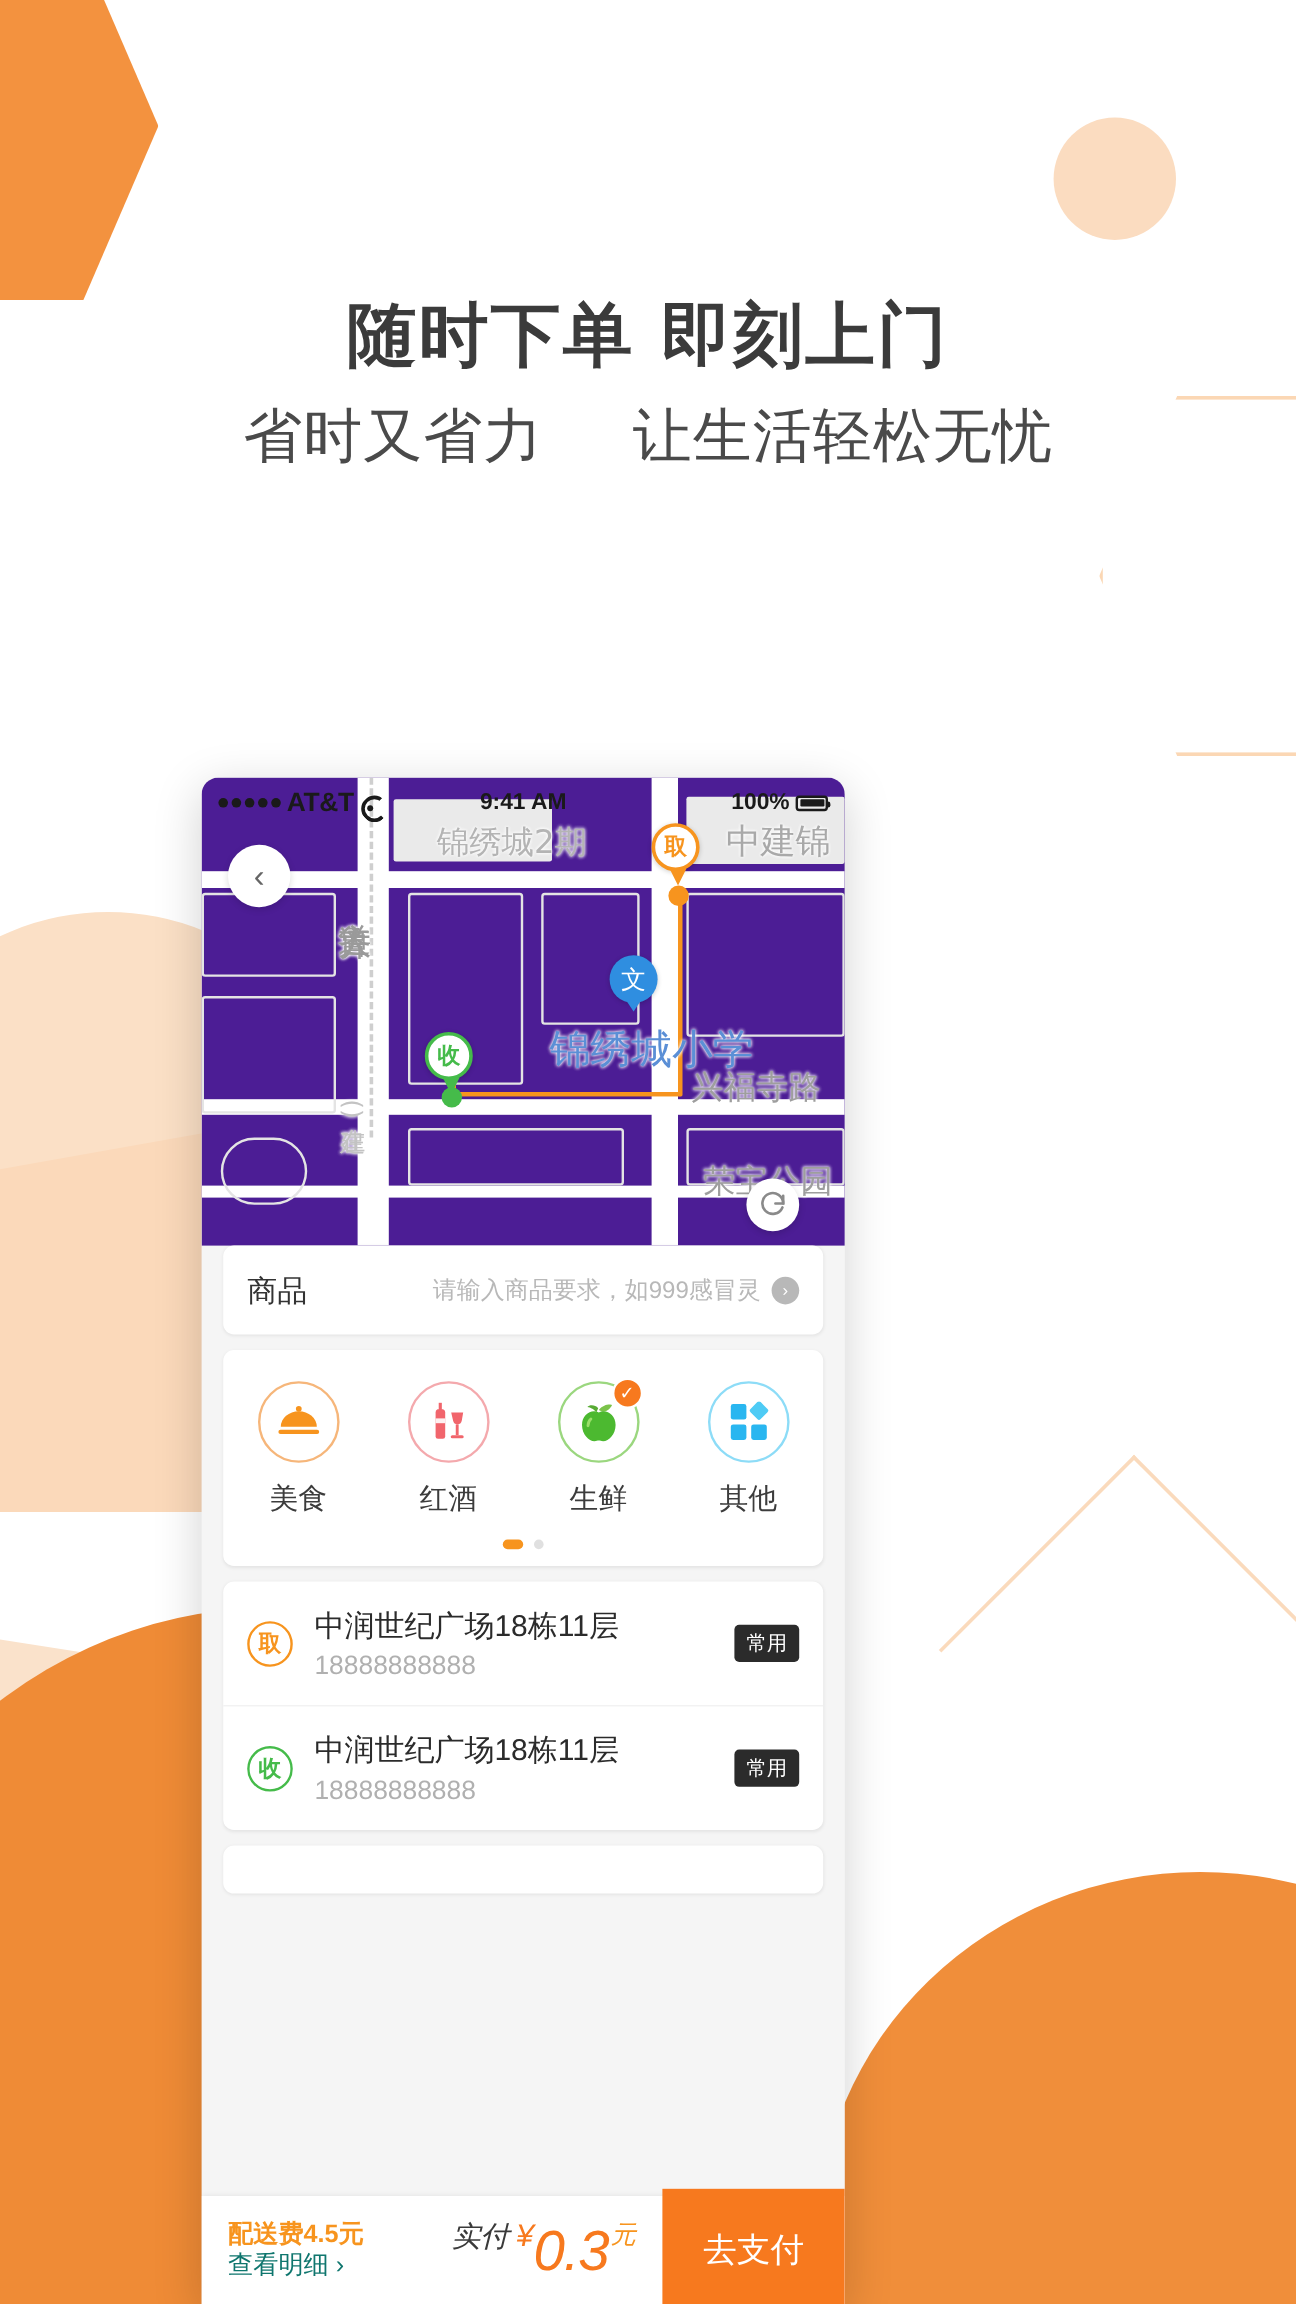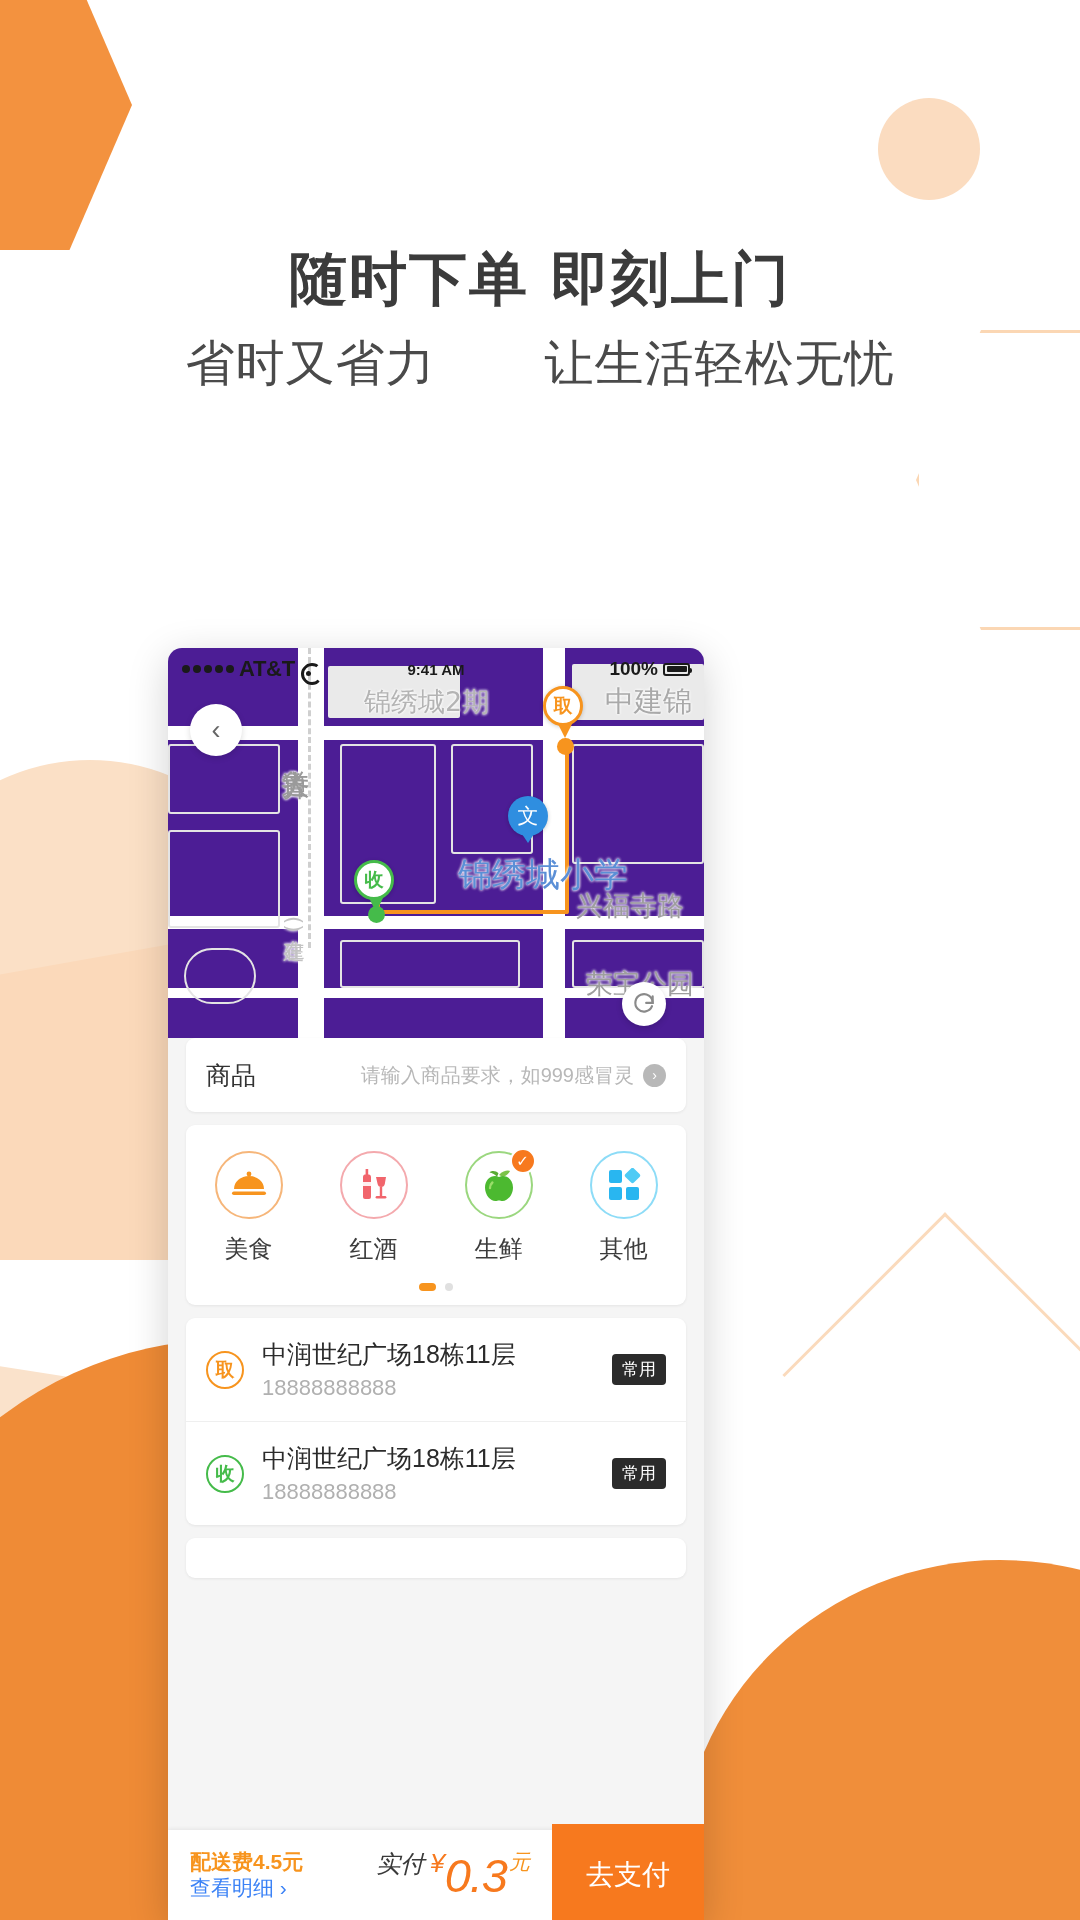--- a/index.html
+++ b/index.html
@@ -76,21 +76,21 @@
   
   .headline-wrap { position:absolute; left:0; right:0; top:248px; text-align:center; z-index:5; }
   .headline {
     font-size:58px; font-weight:bold; color:#3b3b3b;
     letter-spacing:2px; line-height:1.08;
     font-family:"DejaVu Sans","Liberation Sans",sans-serif;
   }
   .subhead {
     margin-top:20px;
     font-size:49px; color:#4a4a4a; letter-spacing:1px;
-    font-family:Liberation Mono, monospace;
+    font-family:Liberation Serif, serif;
   }
   .subhead .gap { display:inline-block; width:48px; }
 
   
   .phone {
     position:absolute; left:168px; top:648px;
     width:536px; height:1272px;
     background:#f5f5f5;
     border-radius:14px 14px 0 0;
     box-shadow:0 10px 40px rgba(0,0,0,.18);
@@ -112,21 +112,21 @@
   .wifi::before{
     content:""; position:absolute; left:1px; top:1px; width:16px; height:16px;
     border:3px solid #1a1a1a; border-radius:50%;
     clip-path:polygon(0 0,100% 0,100% 42%,50% 42%,50% 100%,0 100%);
     transform:rotate(-45deg);
   }
   .wifi::after{
     content:""; position:absolute; left:6.5px; top:9px; width:5px;height:5px;
     border-radius:50%; background:#1a1a1a;
   }
-  .sb-time { flex:0 0 auto; font-size:15px; }
+  .sb-time { flex:0 0 auto; font-size:19px; }
   .sb-right { flex:1; display:flex; align-items:center; justify-content:flex-end; gap:5px; }
   .batt { width:27px; height:13px; border:2px solid #1a1a1a; border-radius:3px; position:relative; }
   .batt::after{ content:""; position:absolute; right:-4px; top:3px; width:2px; height:5px; background:#1a1a1a; border-radius:0 2px 2px 0;}
   .batt i { position:absolute; inset:1.5px; background:#1a1a1a; border-radius:1px; display:block; }
 
   
   .map {
     position:absolute; top:0; left:0; right:0; height:390px;
     background:#4c1d95; overflow:hidden;
   }
@@ -248,21 +248,21 @@
   .card.stub { height:40px; margin-bottom:0; }
 
   
   .paybar {
     position:absolute; left:0; right:0; bottom:0; height:90px;
     background:#fff; display:flex; align-items:center; padding:0 0 0 22px;
     box-shadow:0 -1px 4px rgba(0,0,0,.07); z-index:40;
   }
   .fee { line-height:1.25; }
   .fee-top { font-size:21px; color:#f7941e; font-weight:bold; }
-  .fee-sub { font-size:21px; color:#3b82f6; }
+  .fee-sub { font-size:21px; color:#0f766e; }
   .total { margin-left:auto; display:flex; align-items:flex-start; white-space:nowrap;font-style:italic; }
   .total .lab { font-size:24px; color:#3a3a3a; margin-right:6px; }
   .total .yen { font-size:26px; color:#f7791e; }
   .total .num { font-size:47px; color:#f7791e; letter-spacing:-1px; }
   .total .unit { font-size:21px; color:#f7941e; margin-left:2px; }
   .paybtn {
     margin-left:22px; width:152px; height:102px;
     background:#f7791e; color:#fff; font-size:28px;
     display:flex; align-items:center; justify-content:center;
     flex:0 0 auto;

